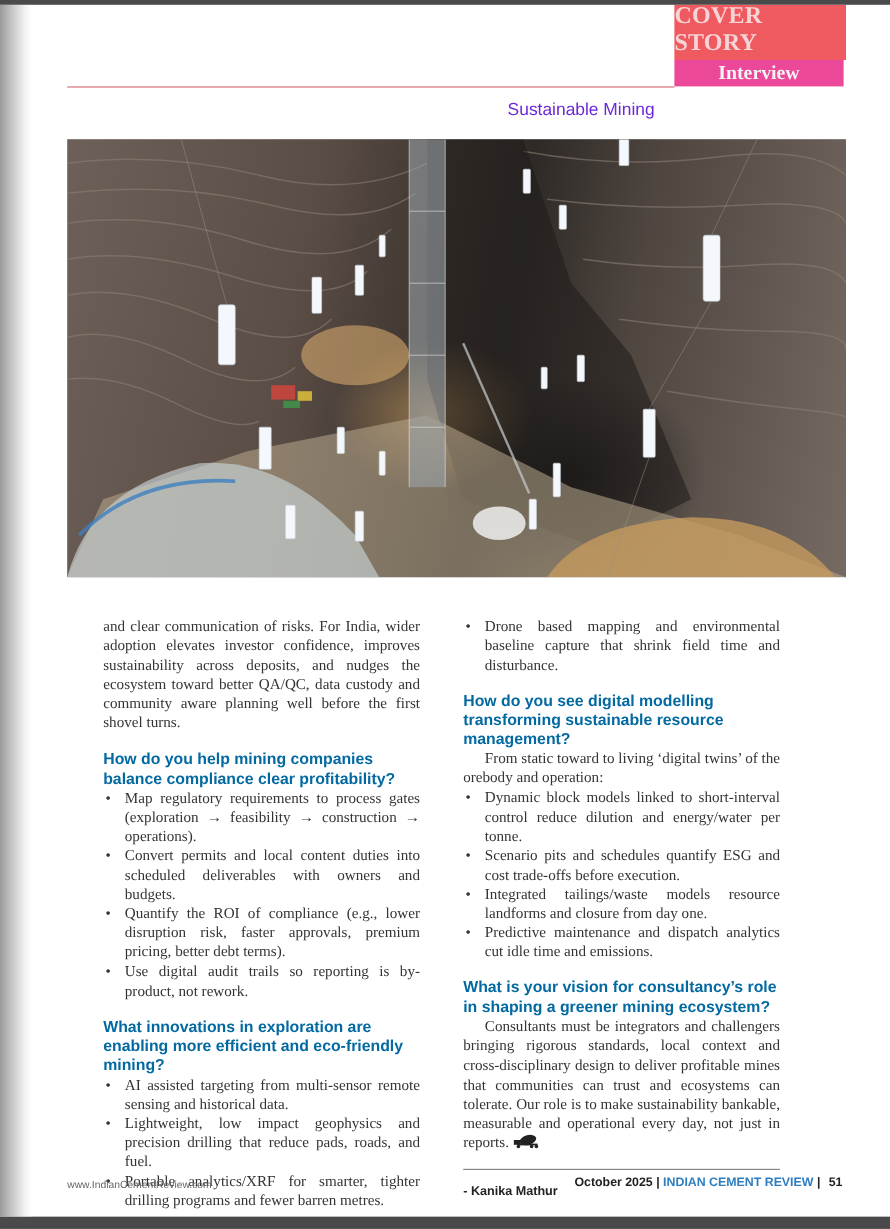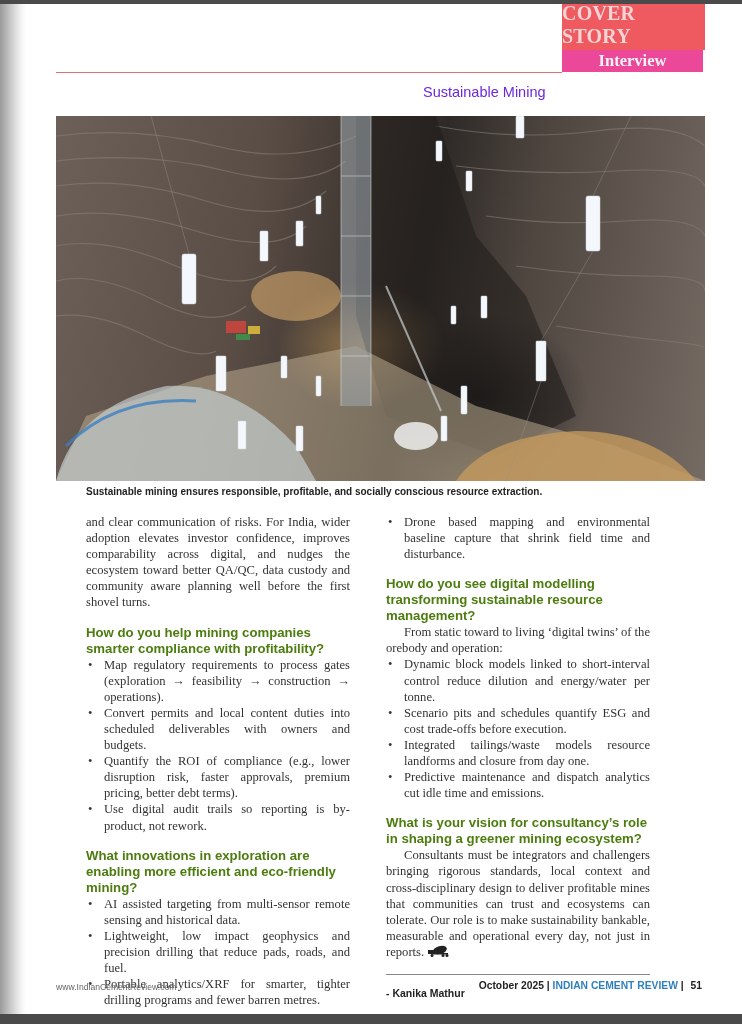--- a/index.html
+++ b/index.html
@@ -25,21 +25,21 @@
       linear-gradient(100deg,#6d6058 0%,#5a4d45 30%,#3a332e 48%,#2e2a27 55%,#4f4640 70%,#766b63 100%);}
   .photo svg{position:absolute;left:0;top:0;}
   .caption{position:absolute;left:86px;top:482px;font-family:"Liberation Sans",sans-serif;font-weight:bold;font-size:10px;color:#222;}
 
   
   .col{position:absolute;font-family:"Liberation Serif",serif;font-size:12.6px;line-height:16.1px;color:#333;}
   .col-left{left:86px;top:510px;width:264px;}
   .col-right{left:386px;top:510px;width:264px;}
   .col p{margin:0;text-align:justify;}
   .col p.indent{text-indent:18px;}
-  .col h3{margin:0;font-family:"Liberation Sans",sans-serif;font-weight:bold;font-size:13.2px;line-height:16px;color:#4d7c0f;}
+  .col h3{margin:0;font-family:"Liberation Sans",sans-serif;font-weight:bold;font-size:13.2px;line-height:16px;color:#0369a1;}
   .col ul{margin:0;padding:0;list-style:none;}
   .col li{position:relative;padding-left:18px;text-align:justify;}
   .col li .bullet{position:absolute;left:2px;top:0;}
   .gap-m{height:14px;}
   .rule{height:1px;background:#888;margin:14px 0 10px 0;}
   .byline{text-align:left;font-family:"Liberation Sans",sans-serif;font-weight:bold;font-size:10.5px;color:#222;}
   .truck{display:inline-block;width:22px;height:12px;vertical-align:-1px;margin-left:4px;}
 
   
   .footer-url{position:absolute;left:56px;top:978px;font-family:"Liberation Sans",sans-serif;font-size:8.6px;color:#666;}
@@ -131,26 +131,25 @@
         <line x1="575" y1="0" x2="537" y2="80"></line>
         <line x1="537" y1="135" x2="485" y2="225"></line>
         <line x1="485" y1="265" x2="450" y2="365"></line>
       </g>
 
       <rect x="170" y="205" width="20" height="12" fill="#d7453d" opacity="0.8"></rect>
       <rect x="192" y="210" width="12" height="8" fill="#e9c83a" opacity="0.8"></rect>
       <rect x="180" y="218" width="14" height="6" fill="#3c9a4c" opacity="0.8"></rect>
     </svg>
   </div>
-  <div class="caption">Sustainable mining ensures responsible, profitable, and socially conscious resource extraction.</div>
 
   <div class="col col-left">
-    <p>and clear communication of risks. For India, wider adoption elevates investor confidence, improves comparability across digital, and nudges the ecosystem toward better QA/QC, data custody and community aware planning well before the first shovel turns.</p>
-    <div class="gap-m"></div>
-    <h3>How do you help mining companies smarter compliance with profitability?</h3>
+    <p>and clear communication of risks. For India, wider adoption elevates investor confidence, improves sustainability across deposits, and nudges the ecosystem toward better QA/QC, data custody and community aware planning well before the first shovel turns.</p>
+    <div class="gap-m"></div>
+    <h3>How do you help mining companies balance compliance clear profitability?</h3>
     <ul>
       <li><span class="bullet">•</span><span>Map regulatory requirements to process gates (exploration → feasibility → construction → operations).</span></li>
       <li><span class="bullet">•</span><span>Convert permits and local content duties into scheduled deliverables with owners and budgets.</span></li>
       <li><span class="bullet">•</span><span>Quantify the ROI of compliance (e.g., lower disruption risk, faster approvals, premium pricing, better debt terms).</span></li>
       <li><span class="bullet">•</span><span>Use digital audit trails so reporting is by-product, not rework.</span></li>
     </ul>
     <div class="gap-m"></div>
     <h3>What innovations in exploration are enabling more efficient and eco-friendly mining?</h3>
     <ul>
       <li><span class="bullet">•</span><span>AI assisted targeting from multi-sensor remote sensing and historical data.</span></li>

